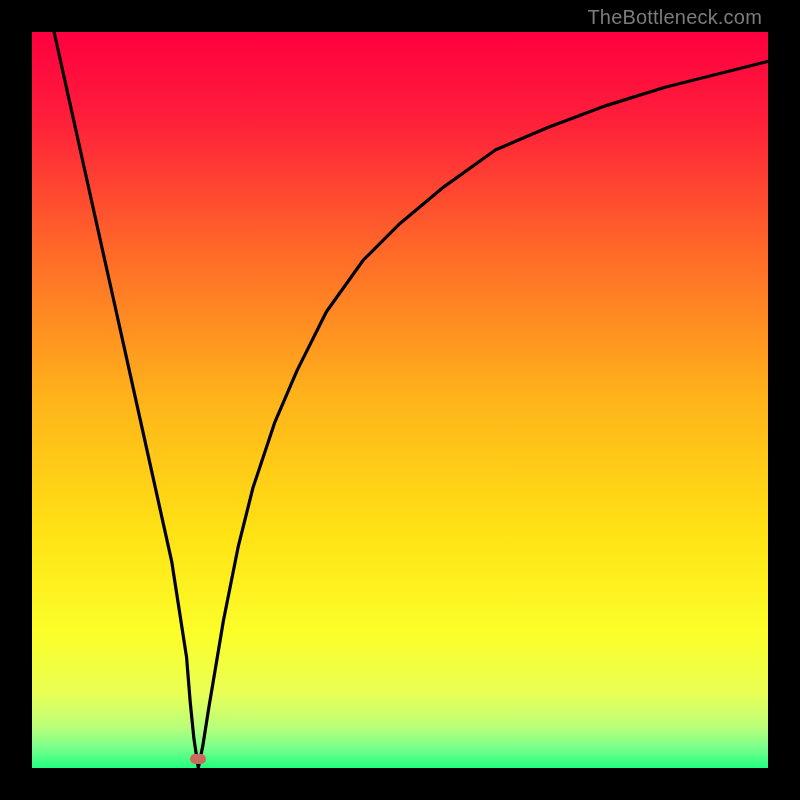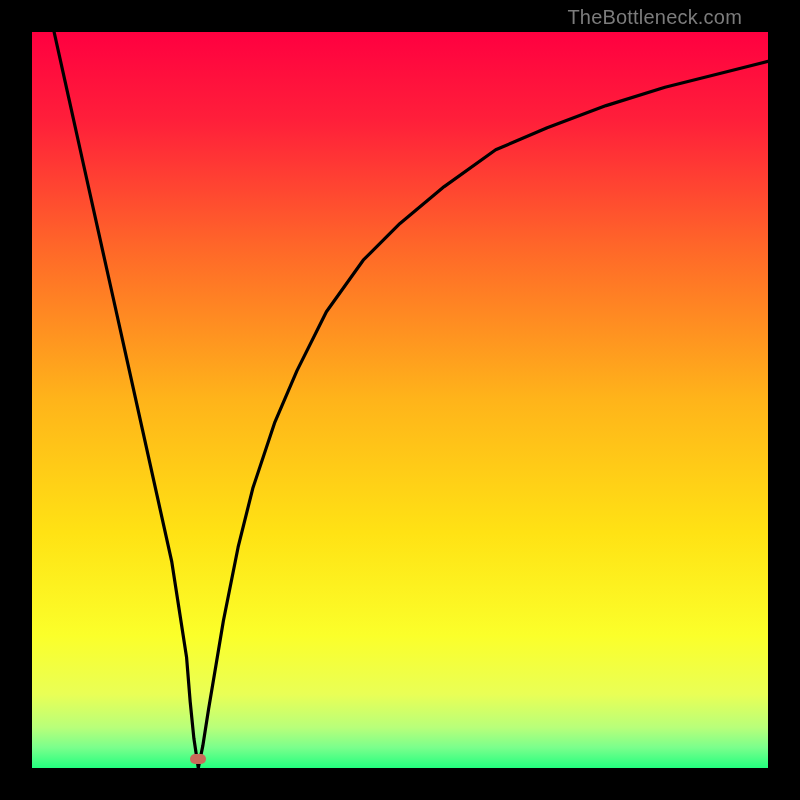--- a/index.html
+++ b/index.html
@@ -11,20 +11,21 @@
     overflow: hidden;
     font-family: Arial, Helvetica, sans-serif;
   }
   .frame {
     position: absolute;
     top: 0;
     left: 0;
     width: 752px;
     height: 800px;
     background: #000;
+    padding-left: 20px;
   }
   .plot-area {
     position: absolute;
     top: 32px;
     left: 32px;
     width: 736px;
     height: 736px;
     overflow: hidden;
   }
   .gradient-bg {

